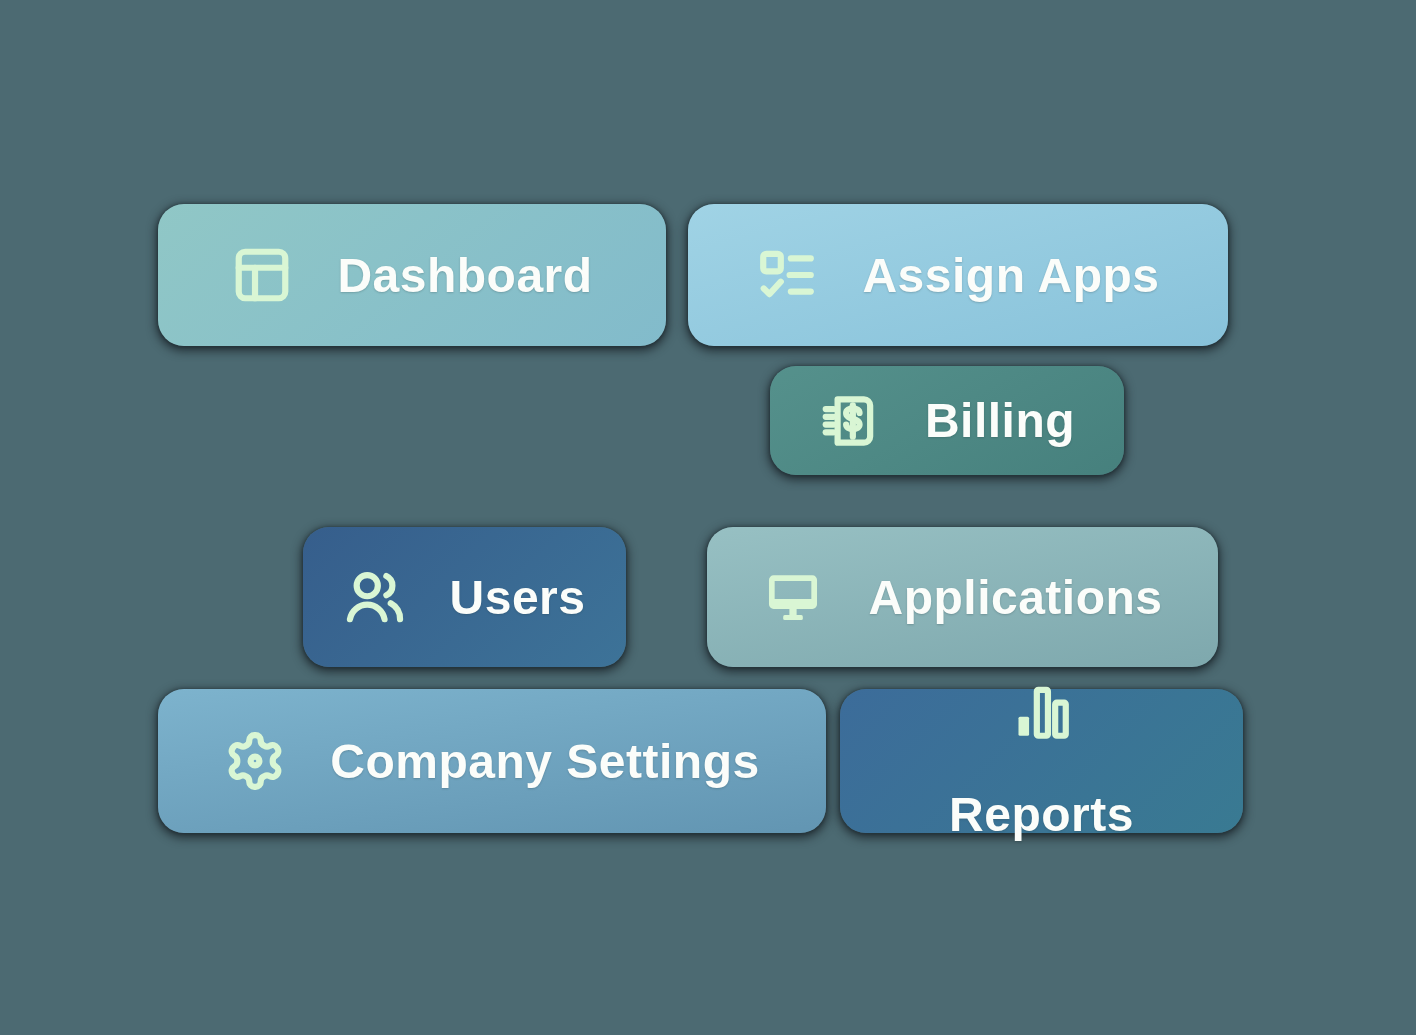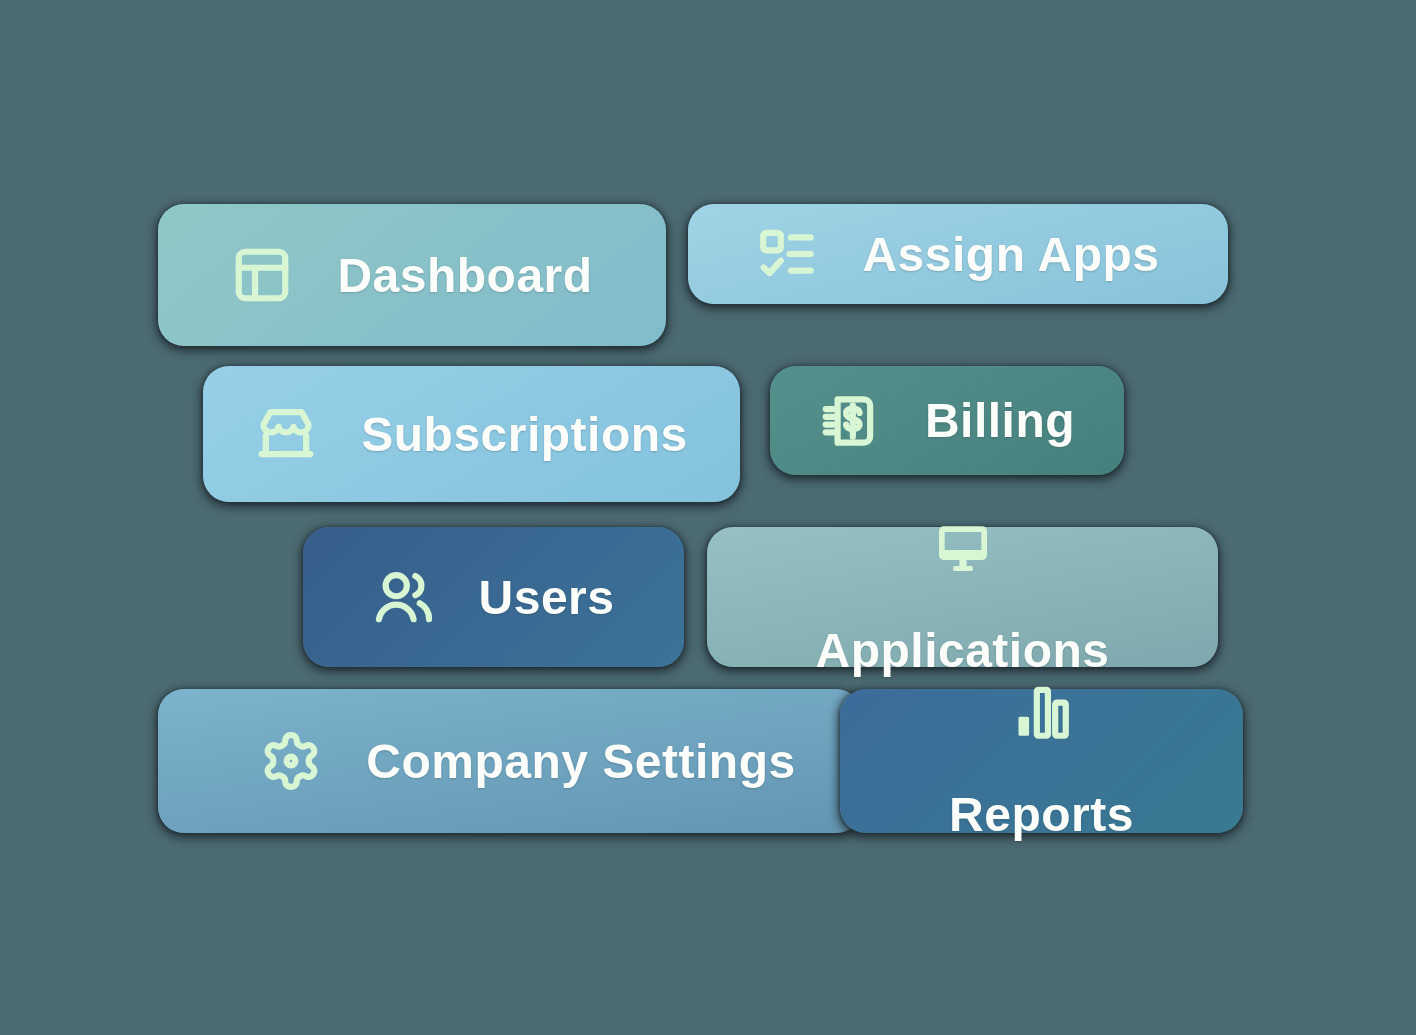--- a/index.html
+++ b/index.html
@@ -26,24 +26,24 @@
     font-weight:700;
     letter-spacing:0.5px;
     white-space:nowrap;
     text-shadow:0 1px 2px rgba(40,60,65,0.25);
   }
   .icon{display:flex;align-items:center;justify-content:center;width:62px;height:62px;flex:0 0 auto;}
   .icon svg{width:62px;height:62px;stroke:var(--icon);fill:none;stroke-width:2.4;stroke-linecap:round;stroke-linejoin:round;}
   .icon svg .fill{fill:var(--icon);stroke:none;}
   
   .b0{left:158px;top:204px;width:508px;height:142px;}
-  .b1{left:688px;top:204px;width:540px;height:100px;}
+  .b1{left:688px;top:204px;width:540px;height:142px;}
   .b2{left:203px;top:366px;width:537px;height:136px;}
   .b3{left:770px;top:366px;width:354px;height:109px;}
-  .b4{left:303px;top:527px;width:381px;height:140px;}
+  .b4{left:303px;top:527px;width:323px;height:140px;}
   .b5{left:707px;top:527px;width:511px;height:140px;}
   .b6{left:158px;top:689px;width:668px;height:144px;}
   .b7{left:840px;top:689px;width:403px;height:144px;}
 </style>
 </head>
 <body>
 
 <div class="stage">
 
   <div class="btn b0" style="background: linear-gradient(140deg, rgb(144, 199, 198), rgb(130, 187, 203));">
@@ -63,31 +63,20 @@
         <rect x="2.8" y="3.8" width="6.8" height="6.8" rx="1.2"></rect>
         <path d="m3 17.2 2.2 2.2 4.4-4.8"></path>
         <line x1="13.5" y1="5.6" x2="21.2" y2="5.6"></line>
         <line x1="13" y1="12" x2="21.2" y2="12"></line>
         <line x1="13.5" y1="18.4" x2="21.2" y2="18.4"></line>
       </svg>
     </span>
     <span class="label">Assign Apps</span>
   </div>
 
-  <div class="btn b2" style="background: linear-gradient(150deg, rgb(151, 207, 231), rgb(132, 194, 221));">
-    <span class="icon">
-      <svg viewBox="0 0 24 24">
-        <path d="M4.2 12.6v7.2"></path>
-        <path d="M19.8 12.6v7.2"></path>
-        <path d="M2.6 19.8h18.8"></path>
-        <path d="M6 3.5 H18 L20.7 8.3 C20.7 10.1 19.4 11.4 17.8 11.4 C16.4 11.4 15.2 10.5 14.9 9.2 C14.6 10.5 13.4 11.4 12 11.4 C10.6 11.4 9.4 10.5 9.1 9.2 C8.8 10.5 7.6 11.4 6.2 11.4 C4.6 11.4 3.3 10.1 3.3 8.3 Z"></path>
-      </svg>
-    </span>
-    <span class="label">Subscriptions</span>
-  </div>
 
   <div class="btn b3" style="background: linear-gradient(150deg, rgb(85, 145, 140), rgb(70, 128, 125));">
     <span class="icon">
       <svg viewBox="0 0 24 24">
         <path d="M7.2 3.6h10.2a2.4 2.4 0 0 1 2.4 2.4v12a2.4 2.4 0 0 1-2.4 2.4H7.2z"></path>
         <path d="M2.6 7.4h3"></path>
           <path d="M2.6 10.4h3"></path>
           <path d="M2.6 13.4h3"></path>
           <path d="M2.6 16.4h3"></path>
         <path d="M13.1 5.9v12.2"></path>
@@ -102,32 +91,32 @@
       <svg viewBox="0 0 24 24">
         <circle cx="9" cy="7.6" r="4.1"></circle>
         <path d="M2.3 20.6a6.8 6.8 0 0 1 13.4 0"></path>
         <path d="M16.4 3.9a4.1 4.1 0 0 1 0 7.4"></path>
         <path d="M18.1 14.4a6.8 6.8 0 0 1 3.6 6.2"></path>
       </svg>
     </span>
     <span class="label">Users</span>
   </div>
 
-  <div class="btn b5" style="background: linear-gradient(170deg, rgb(151, 192, 195), rgb(126, 168, 173)); flex-direction: column;">
+  <div class="btn b5" style="background: linear-gradient(170deg, rgb(151, 192, 195), rgb(126, 168, 173));">
     <span class="icon">
       <svg viewBox="0 0 24 24">
         <path class="fill" fill-rule="evenodd" d="M4.5 3.6h15a1.8 1.8 0 0 1 1.8 1.8v9.4a1.8 1.8 0 0 1-1.8 1.8h-15a1.8 1.8 0 0 1-1.8-1.8V5.4a1.8 1.8 0 0 1 1.8-1.8ZM4.9 5.8h14.2v7H4.9Z"></path>
         <rect class="fill" x="10.6" y="16.6" width="2.8" height="2.4"></rect>
         <rect class="fill" x="8.2" y="19" width="7.6" height="1.9" rx="0.6"></rect>
       </svg>
     </span>
     <span class="label">Applications</span>
   </div>
 
-  <div class="btn b6" style="background: linear-gradient(172deg, rgb(125, 179, 205), rgb(98, 149, 178)); padding-left: 36px;">
+  <div class="btn b6" style="background: linear-gradient(172deg, rgb(125, 179, 205), rgb(98, 149, 178));">
     <span class="icon">
       <svg viewBox="0 0 24 24">
         <path d="M12.22 2h-.44a2 2 0 0 0-2 2v.18a2 2 0 0 1-1 1.73l-.43.25a2 2 0 0 1-2 0l-.15-.08a2 2 0 0 0-2.73.73l-.22.38a2 2 0 0 0 .73 2.73l.15.1a2 2 0 0 1 1 1.72v.51a2 2 0 0 1-1 1.74l-.15.09a2 2 0 0 0-.73 2.73l.22.38a2 2 0 0 0 2.73.73l.15-.08a2 2 0 0 1 2 0l.43.25a2 2 0 0 1 1 1.73V20a2 2 0 0 0 2 2h.44a2 2 0 0 0 2-2v-.18a2 2 0 0 1 1-1.73l.43-.25a2 2 0 0 1 2 0l.15.08a2 2 0 0 0 2.73-.73l.22-.39a2 2 0 0 0-.73-2.73l-.15-.08a2 2 0 0 1-1-1.74v-.5a2 2 0 0 1 1-1.74l.15-.09a2 2 0 0 0 .73-2.73l-.22-.38a2 2 0 0 0-2.73-.73l-.15.08a2 2 0 0 1-2 0l-.43-.25a2 2 0 0 1-1-1.73V4a2 2 0 0 0-2-2z"></path>
         <circle cx="12" cy="12" r="1.7"></circle>
       </svg>
     </span>
     <span class="label">Company Settings</span>
   </div>
 
   <div class="btn b7" style="background: linear-gradient(135deg, rgb(60, 108, 154), rgb(57, 122, 146)); flex-direction: column;">

